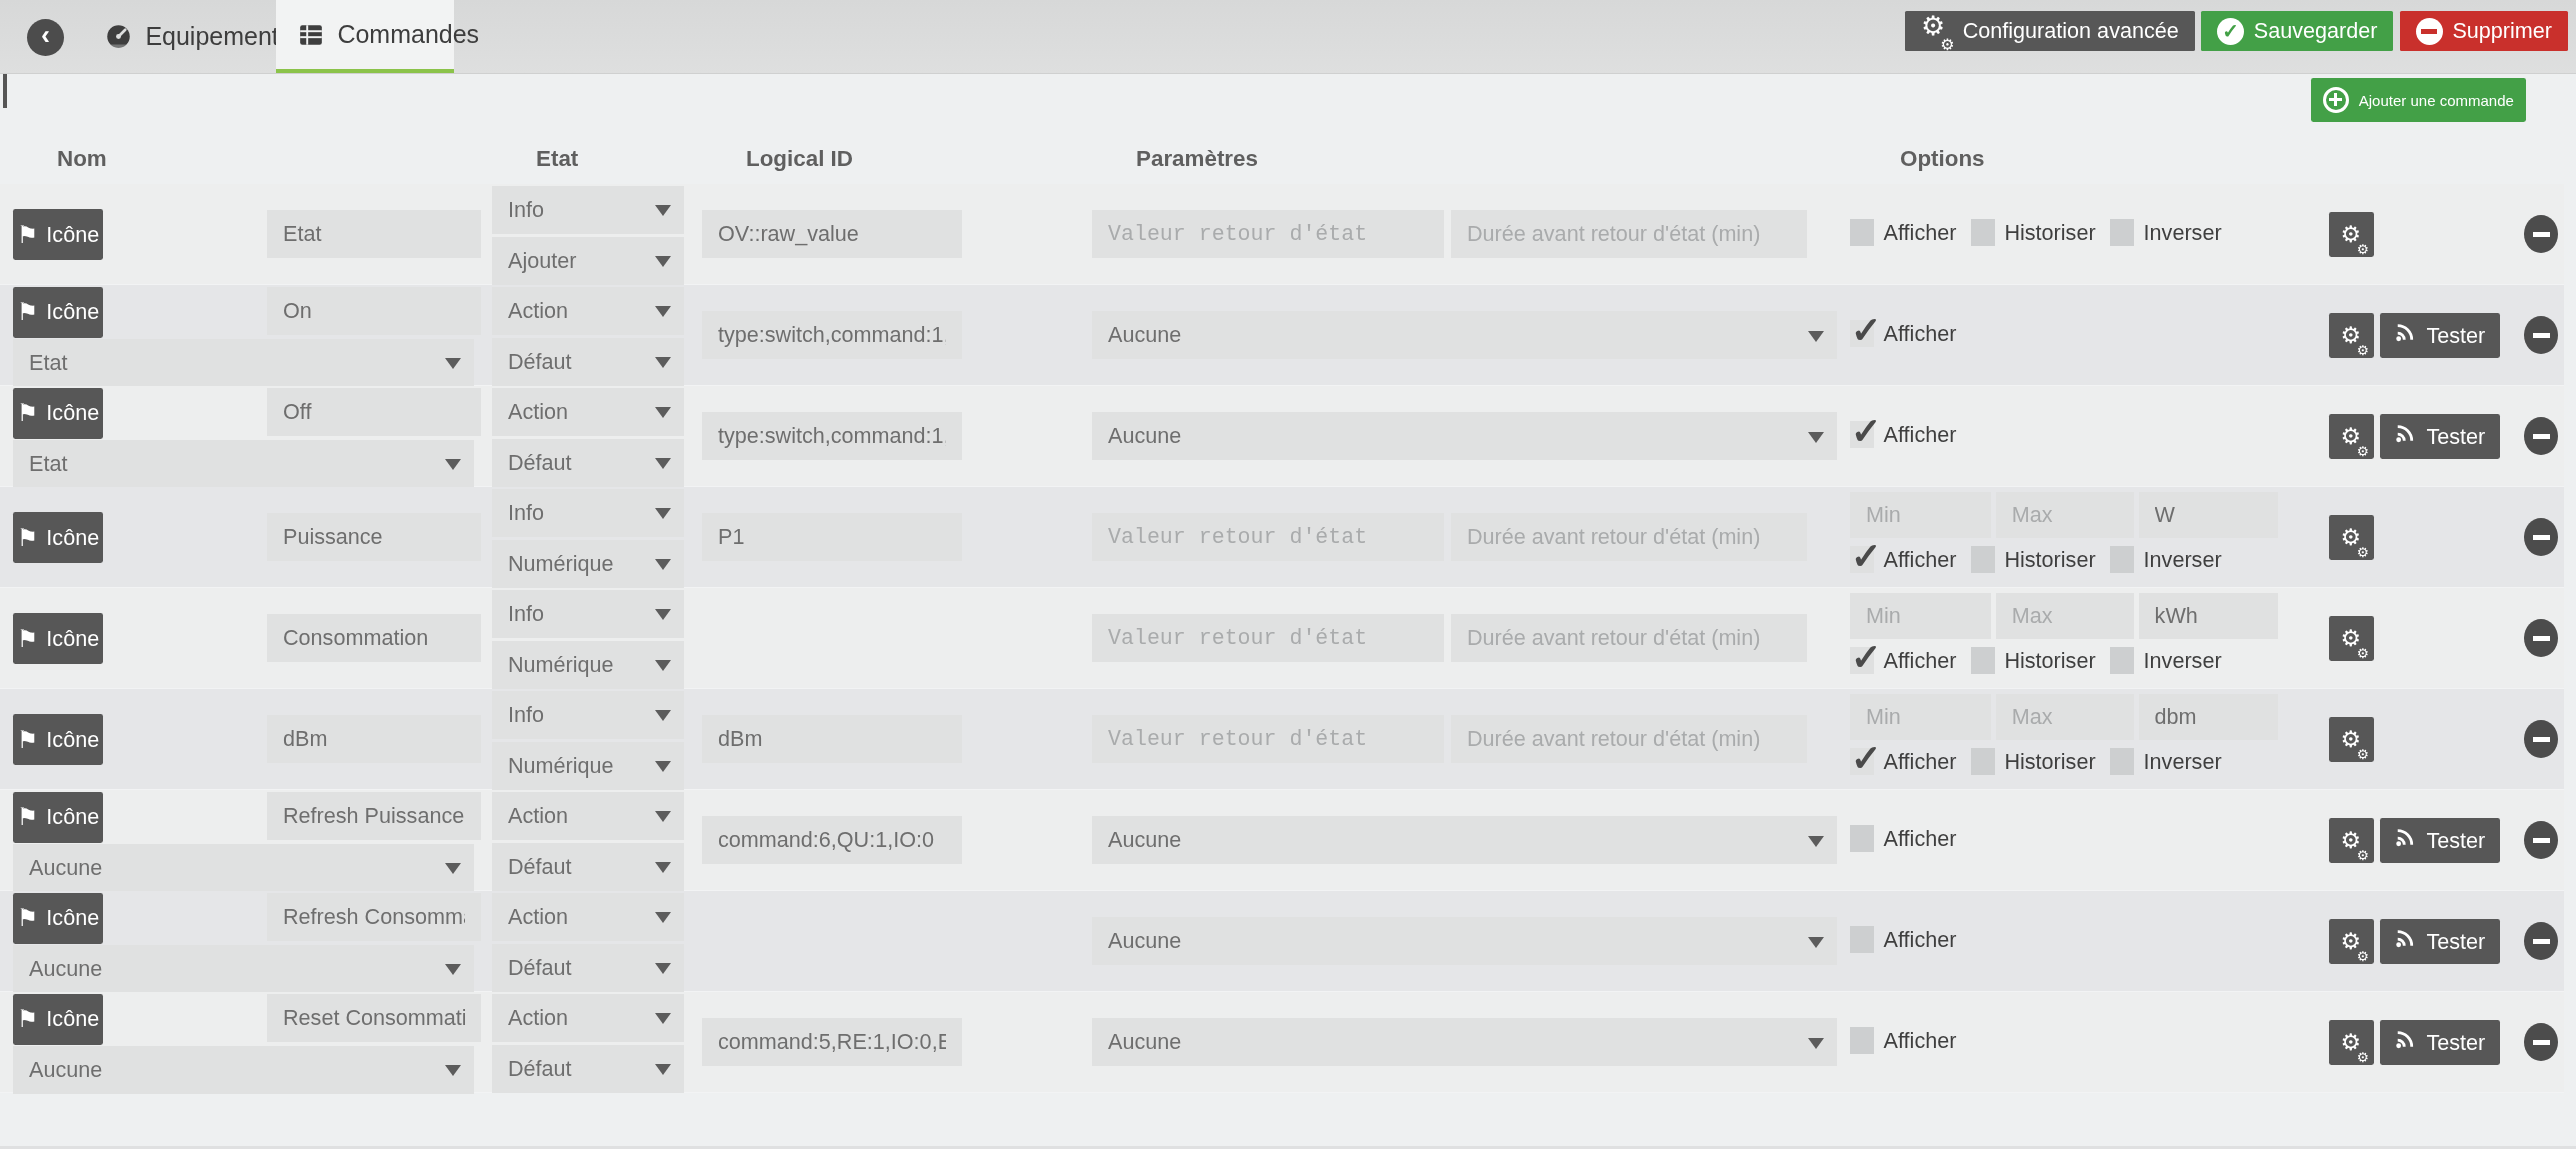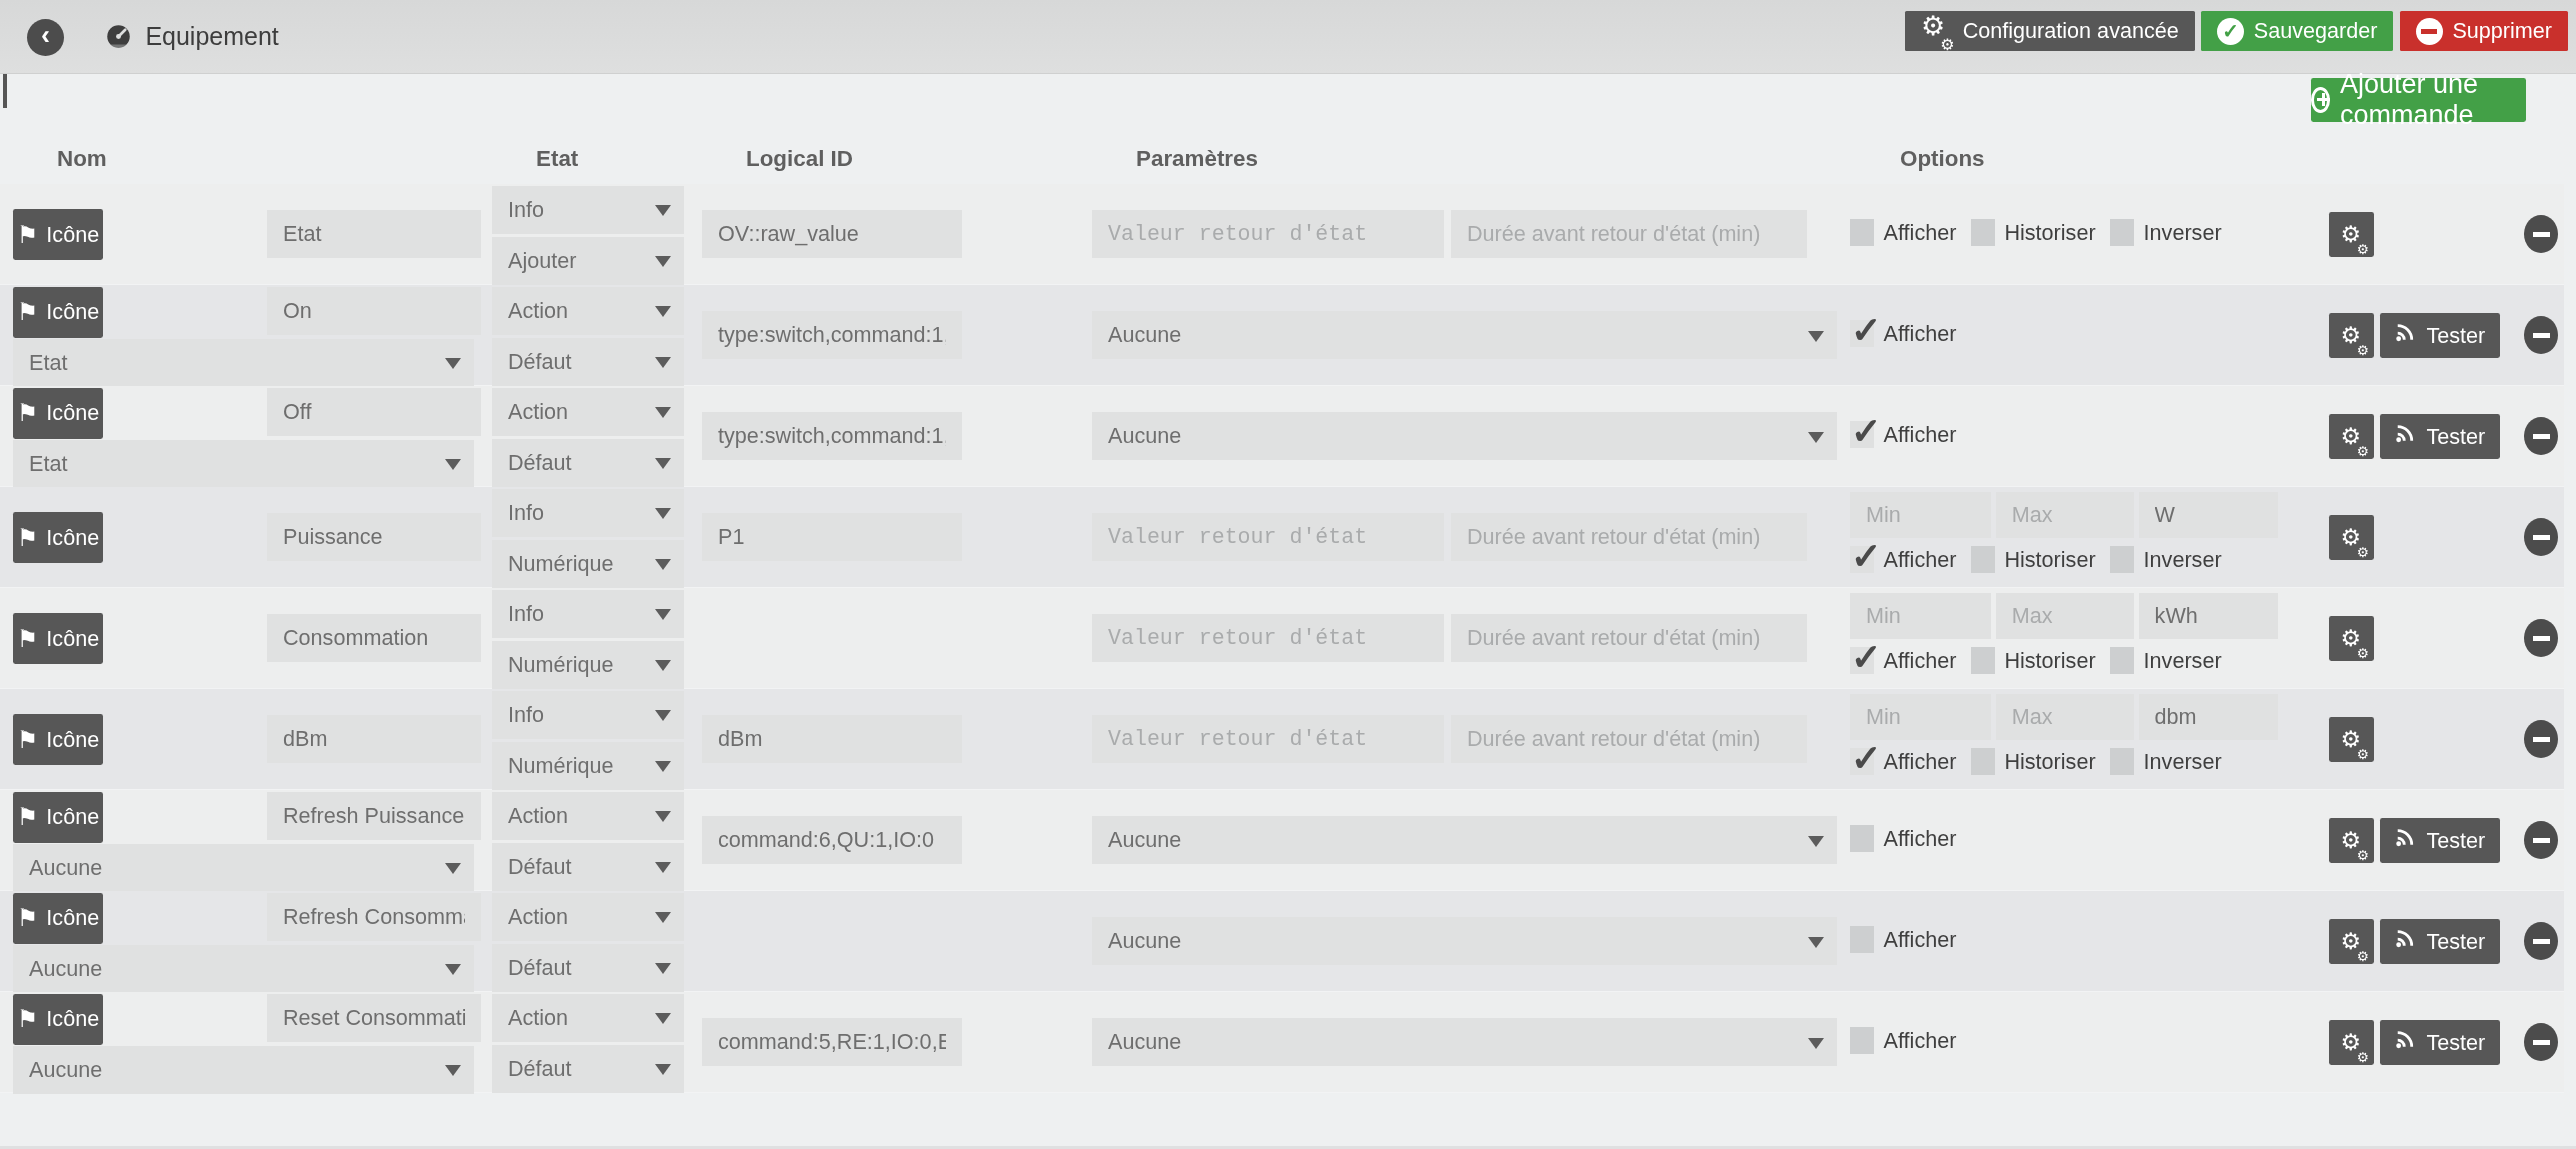--- a/index.html
+++ b/index.html
@@ -64,21 +64,21 @@
   }
   .ring-plus::before { content:""; position:absolute; left:3.2px; top:8px; width:13px; height:3.2px; background:#fff; }
   .ring-plus::after  { content:""; position:absolute; left:8px; top:3.2px; width:3.2px; height:13px; background:#fff; }
 
   
   .caret-bar { position:absolute; left:3.2px; top:74px; width:4px; height:34px; background:#555; }
 
   
   .add-btn {
     position:absolute; left:2311px; top:78px; width:215px; height:44px;
-    background:#43a047; color:#fff; font-size:27px; border-radius:2.4px;
+    background:#43a047; color:#fff; font-size:15px; border-radius:2.4px;
     display:flex; align-items:center; justify-content:center; gap:9.6px; cursor:pointer;
   }
 
   
   .thead { position:absolute; top:146px; left:0; width:2576px; height:35px;margin-left:44px; }
   .thead span { position:absolute; font-size:22.4px; font-weight:bold; color:#5f5f5f; }
   .th-nom  { left:13px; }
   .th-type { left:492px; }
   .th-log  { left:702px; }
   .th-par  { left:1092px; }
@@ -173,20 +173,33 @@
       <svg width="27" height="27" viewBox="0 0 24 24">
           <circle cx="12" cy="12" r="10" fill="#3e3e3e"></circle>
           <path d="M12 12 L18 6" stroke="#dedfdf" stroke-width="2.4" stroke-linecap="round"></path>
           <circle cx="12" cy="12" r="2.2" fill="#dedfdf"></circle>
           <path d="M5 19 a10 10 0 0 0 14 0z" fill="#dedfdf" opacity="0.35"></path>
         </svg>
     </span>
     <span>Equipement</span>
   </div>
 
+  <div class="tab commandes">
+    <span class="ticon">
+      <svg width="26" height="26" viewBox="0 0 24 24">
+          <rect x="2" y="3" width="20" height="18" rx="2" fill="#3e3e3e"></rect>
+          <g stroke="#f2f3f3" stroke-width="1.8">
+            <line x1="8.5" y1="3" x2="8.5" y2="21"></line>
+            <line x1="2" y1="8.5" x2="22" y2="8.5"></line>
+            <line x1="2" y1="14" x2="22" y2="14"></line>
+          </g>
+        </svg>
+    </span>
+    <span>Commandes</span>
+  </div>
 
   <div class="topbar-actions">
     <div class="tb-btn dark">
       <span class="cogs">
           <span class="g1">⚙</span>
           <span class="g2">⚙</span>
         </span>
       <span>Configuration avancée</span>
     </div>
     <div class="tb-btn green">

